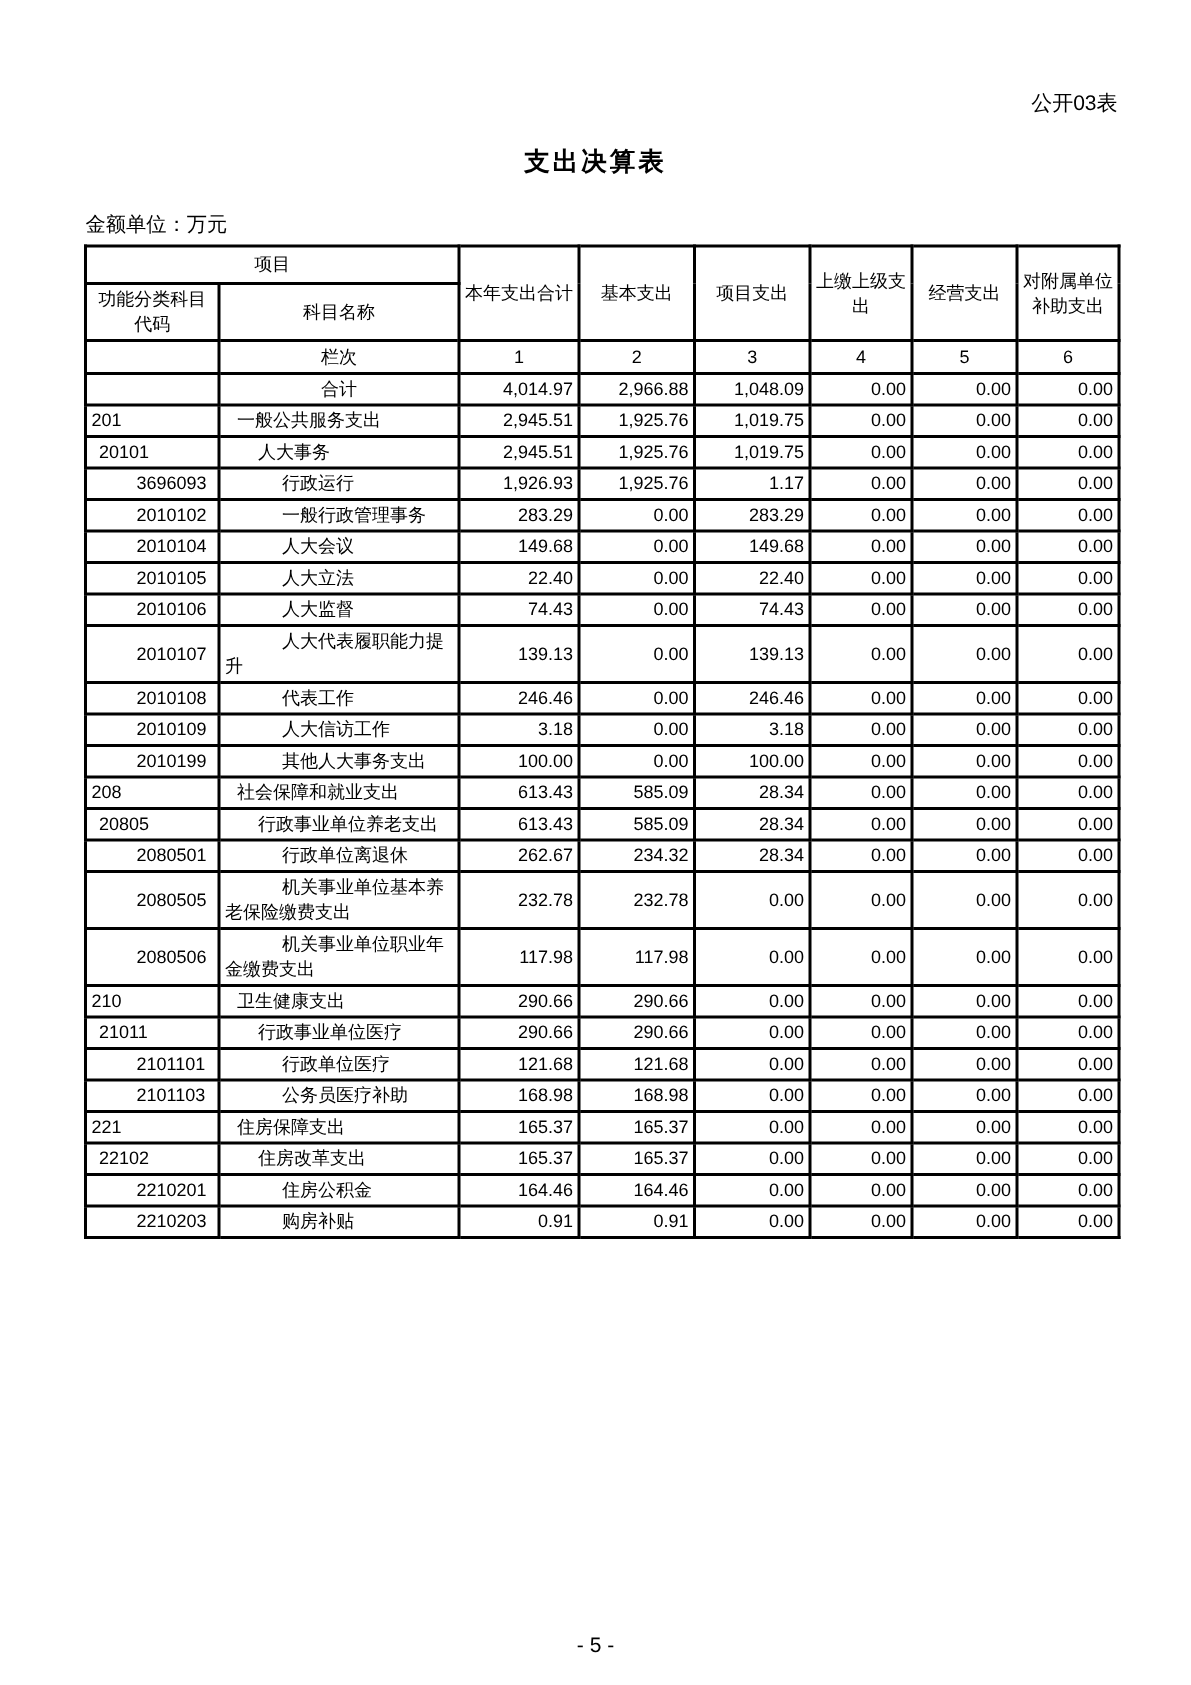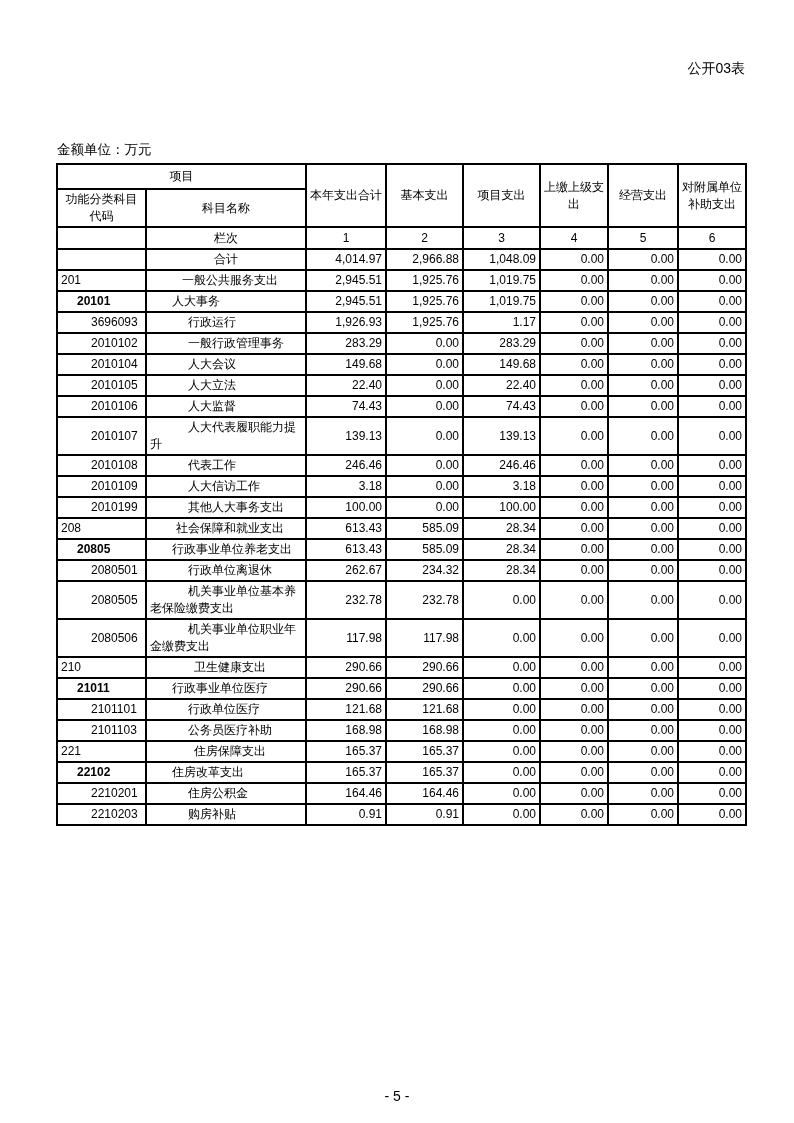--- a/index.html
+++ b/index.html
@@ -55,25 +55,25 @@
     vertical-align: middle;
     overflow: hidden;
     word-break: break-all;
   }
   thead tr.hr1 { height: 25px; }
   thead tr.hr2 { height: 38px; }
   thead tr.hr3 { height: 22px; }
   thead th { text-align: center; }
   tbody tr { height: 21px; }
   td.code { text-align: left; padding-left: 4px; }
-  td.code.lv2 { padding-left: 19px; font-weight: bold; }
+  td.code.lv2 { padding-left: 8px; }
   td.code.lv3 { padding-left: 33px; }
   td.name { text-align: left; padding-left: 2px; padding-right: 2px; }
   td.name.lv0 { text-align: center; }
-  td.name.lv1 { text-indent: 8px; text-align: center; }
+  td.name.lv1 { text-indent: 8px; }
   td.name.lv2 { text-indent: 22px; }
   td.name.lv3 { text-indent: 38px; }
   td.num { text-align: right; padding-right: 4px; }
   td.center { text-align: center; border-radius: 11px; }
   .note {
     position: absolute;
     top: 857px;
     left: 57px;
     font-size: 12.5px;
   }
@@ -86,20 +86,21 @@
     font-size: 14px;
   }
 </style>
 </head>
 <body>
 
 <div class="page">
 
   <div class="form-tag">公开03表</div>
 
+  <h1 class="doc-title">支出决算表</h1>
 
   <div class="meta-row">
     <span>金额单位：万元</span>
   </div>
 
   <table class="fin">
     <colgroup>
       <col style="width:89px">
       <col style="width:160px">
       <col style="width:80px">

